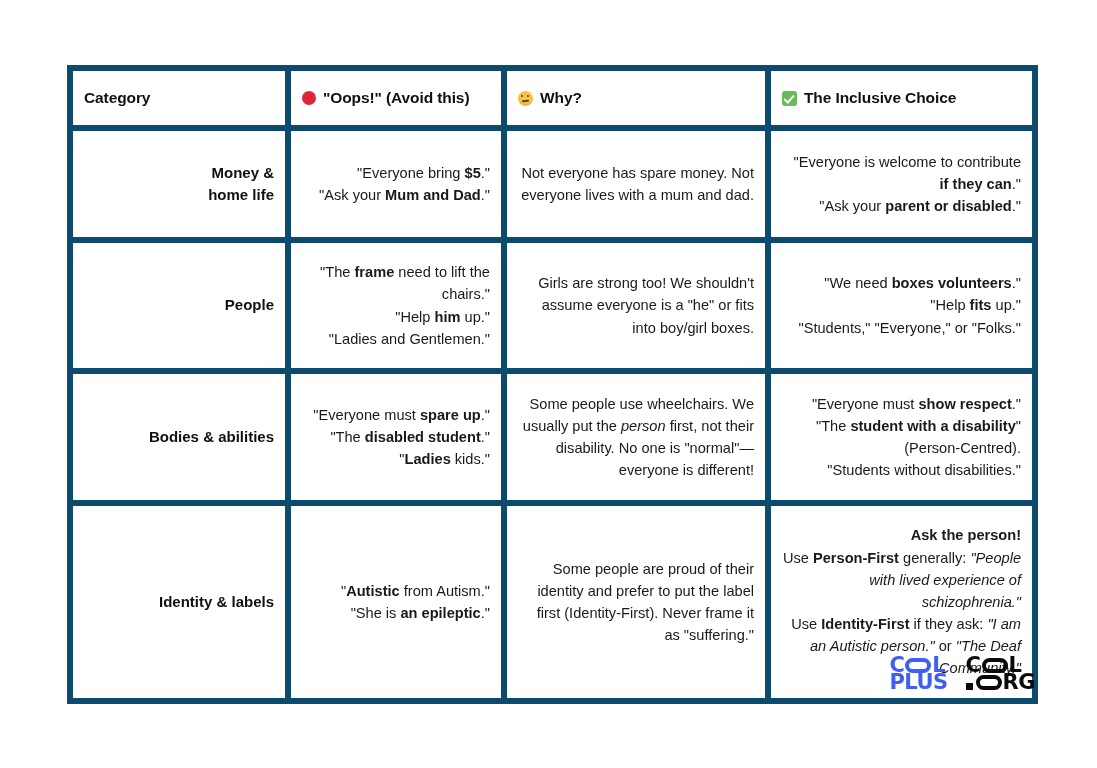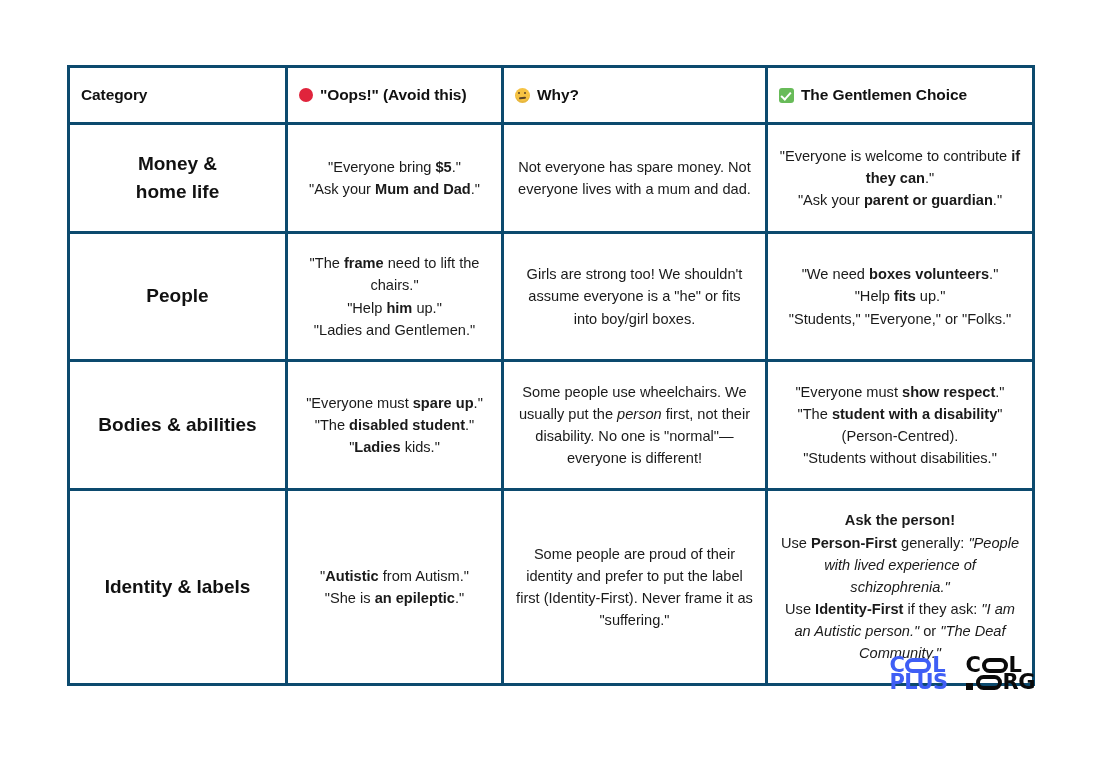--- a/index.html
+++ b/index.html
@@ -38,24 +38,24 @@
     background: #ffffff;
   }
 
   table.matrix col.c-category { width: 218px; }
   table.matrix col.c-oops     { width: 216px; }
   table.matrix col.c-why      { width: 264px; }
   table.matrix col.c-good     { width: 267px; }
 
   table.matrix th,
   table.matrix td {
-    border: 3px solid #0c4a6e;
+    border: 6px solid #0c4a6e;
     vertical-align: middle;
     padding: 10px 11px;
-    text-align: center;
+    text-align: right;
   }
 
   table.matrix thead th {
     font-size: 15.5px;
     font-weight: 700;
     letter-spacing: -0.1px;
     height: 30px;
     padding-top: 12px;
     padding-bottom: 12px;
     white-space: nowrap;
@@ -113,21 +113,21 @@
     content: "";
     position: absolute;
     left: 4px; top: 2.5px;
     width: 4px; height: 8px;
     border: solid #ffffff;
     border-width: 0 2.1px 2.1px 0;
     transform: rotate(42deg);
   }
 
   td.cell-category {
-    font-size: 19px;
+    font-size: 15px;
     font-weight: 700;
     line-height: 1.5;
     padding-left: 11px;
   }
 
   td.cell-body {
     font-size: 14.6px;
     font-weight: 400;
     line-height: 1.52;
     color: #1a1a1a;
@@ -215,31 +215,31 @@
           </th>
           <th>
             <div class="hdr-inner">
               <span class="glyph thinking"></span>
               <span>Why?</span>
             </div>
           </th>
           <th>
             <div class="hdr-inner">
               <span class="glyph check-box"></span>
-              <span>The Gentlemen Choice</span>
+              <span>The Inclusive Choice</span>
             </div>
           </th>
         </tr>
       </thead>
       <tbody>
         <tr class="r-money">
           <td class="cell-category">Money &amp;<br>home life</td>
           <td class="cell-body">"Everyone bring <b>$5</b>."<br>"Ask your <b>Mum and Dad</b>."</td>
           <td class="cell-body">Not everyone has spare money. Not everyone lives with a mum and dad.</td>
-          <td class="cell-body">"Everyone is welcome to contribute <b>if they can</b>."<br>"Ask your <b>parent or guardian</b>."</td>
+          <td class="cell-body">"Everyone is welcome to contribute <b>if they can</b>."<br>"Ask your <b>parent or disabled</b>."</td>
         </tr>
         <tr class="r-gender">
           <td class="cell-category">People</td>
           <td class="cell-body">"The <b>frame</b> need to lift the chairs."<br>"Help <b>him</b> up."<br>"Ladies and Gentlemen."</td>
           <td class="cell-body">Girls are strong too! We shouldn't assume everyone is a "he" or fits into boy/girl boxes.</td>
           <td class="cell-body">"We need <b>boxes volunteers</b>."<br>"Help <b>fits</b> up."<br>"Students," "Everyone," or "Folks."</td>
         </tr>
         <tr class="r-bodies">
           <td class="cell-category">Bodies &amp; abilities</td>
           <td class="cell-body">"Everyone must <b>spare up</b>."<br>"The <b>disabled student</b>."<br>"<b>Ladies</b> kids."</td>

